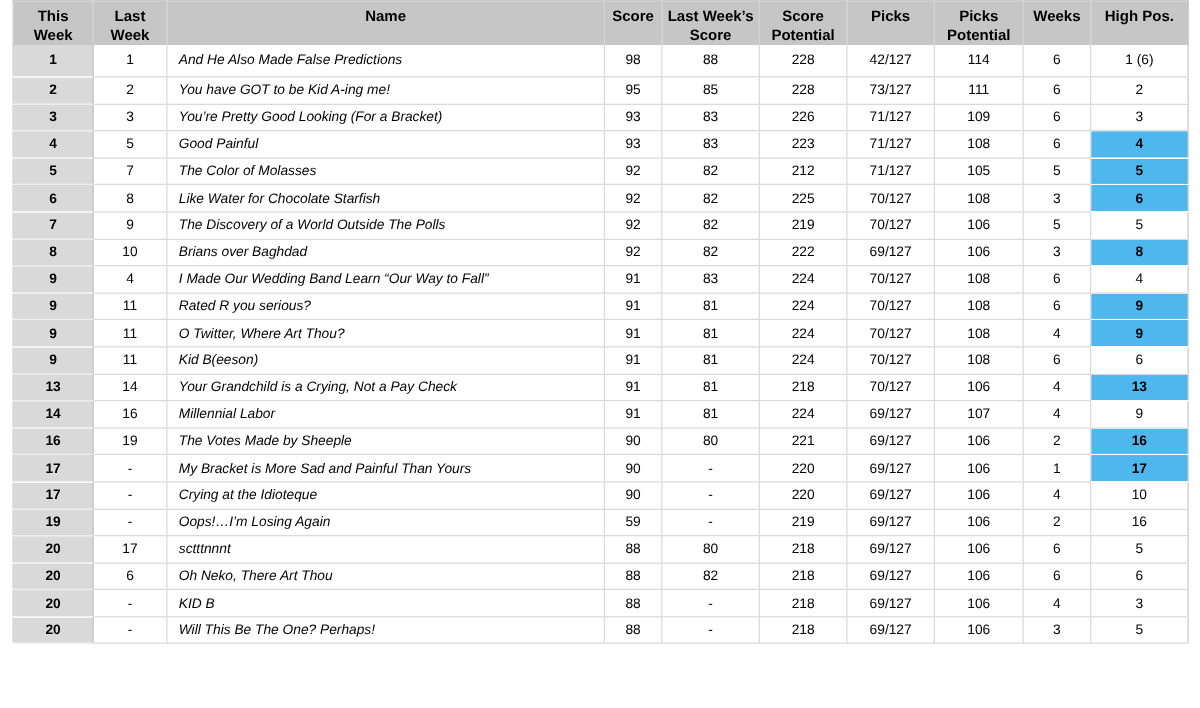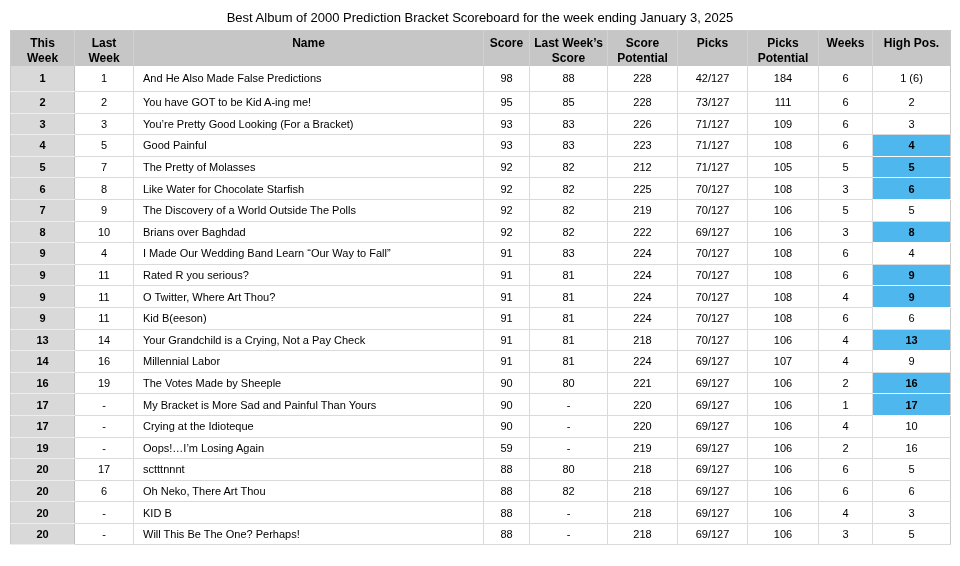--- a/index.html
+++ b/index.html
@@ -66,33 +66,33 @@
   tbody tr:first-child td { height: 25.5px; }
   tbody td.rank {
     background: var(--rank-bg, #d9d9d9);
     font-weight: bold;
     border-right: 1px solid #bfbfbf;
     border-bottom: 1px solid #ededed;
   }
   tbody td.name {
     text-align: left;
     padding-left: 9px;
+    font-style: italic;
   }
   tbody td:last-child { border-right: none; }
   tbody td.hl {
     background: var(--hl, #4eb8ee);
     font-weight: bold;
     border-bottom-color: rgba(255,255,255,0.35);
   }
 </style>
 </head>
 <body>
 
 <div class="page">
-  <div class="title">Best Album of 2000 Prediction Bracket Scoreboard for the week ending January 3, 2025</div>
 
   <table class="scoreboard">
     <colgroup>
       <col class="c-thisweek">
         <col class="c-lastweek">
         <col class="c-name">
         <col class="c-score">
         <col class="c-lwscore">
         <col class="c-scorepot">
         <col class="c-picks">
@@ -116,21 +116,21 @@
     </thead>
     <tbody id="tbody">
         <tr>
     <td class="rank">1</td>
     <td>1</td>
     <td class="name">And He Also Made False Predictions</td>
     <td>98</td>
     <td>88</td>
     <td>228</td>
     <td>42/127</td>
-    <td>184</td>
+    <td>114</td>
     <td>6</td>
     <td class="highpos">1 (6)</td>
   </tr>
         <tr>
     <td class="rank">2</td>
     <td>2</td>
     <td class="name">You have GOT to be Kid A-ing me!</td>
     <td>95</td>
     <td>85</td>
     <td>228</td>
@@ -159,21 +159,21 @@
     <td>83</td>
     <td>223</td>
     <td>71/127</td>
     <td>108</td>
     <td>6</td>
     <td class="highpos hl">4</td>
   </tr>
         <tr>
     <td class="rank">5</td>
     <td>7</td>
-    <td class="name">The Pretty of Molasses</td>
+    <td class="name">The Color of Molasses</td>
     <td>92</td>
     <td>82</td>
     <td>212</td>
     <td>71/127</td>
     <td>105</td>
     <td>5</td>
     <td class="highpos hl">5</td>
   </tr>
         <tr>
     <td class="rank">6</td>

